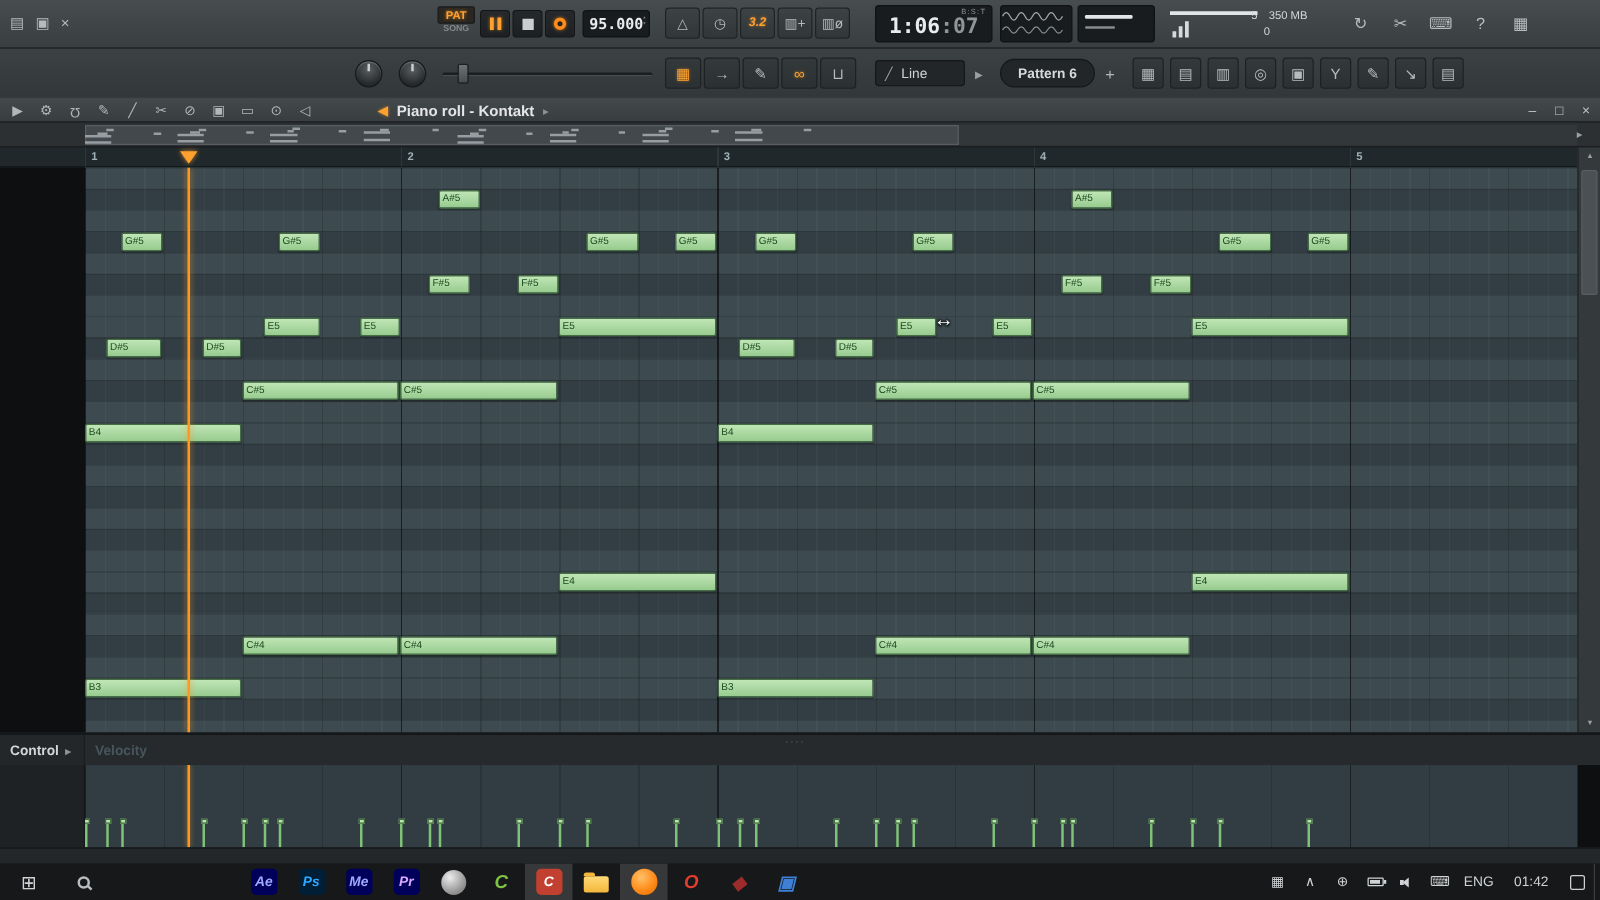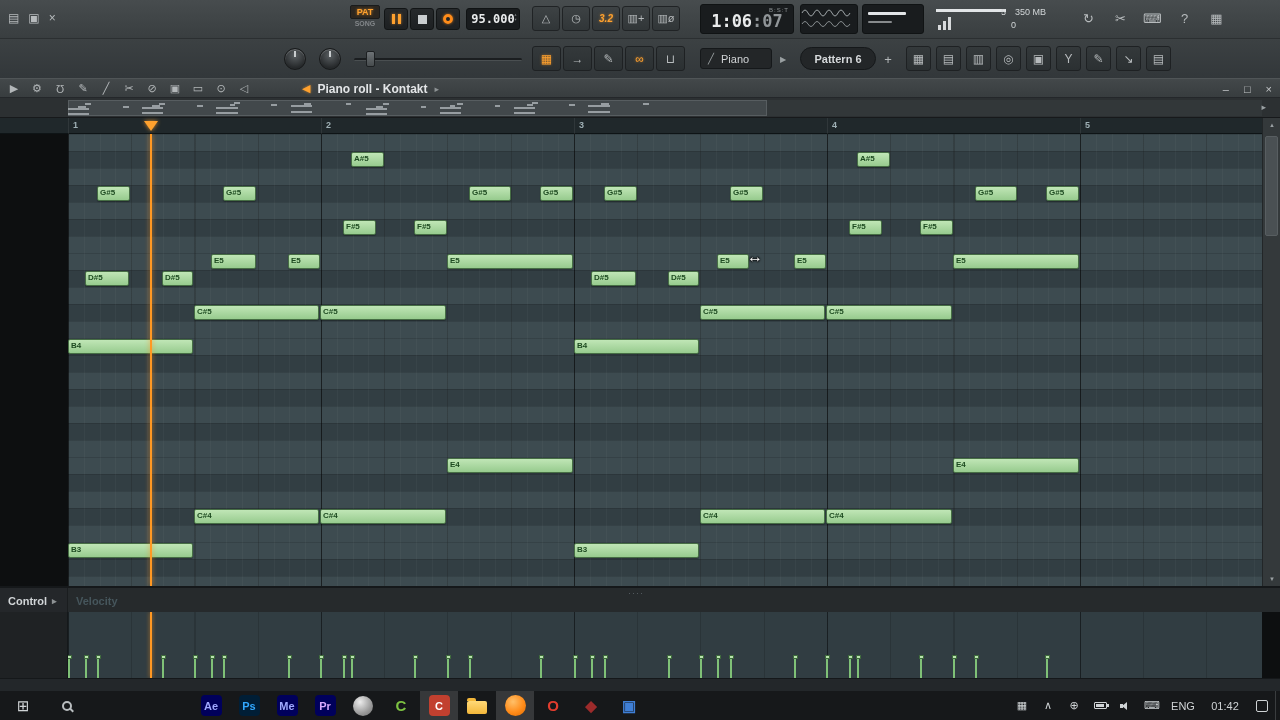--- a/index.html
+++ b/index.html
@@ -111,21 +111,21 @@
   .grow{position:absolute;left:0;width:100%;height:17px;}
   .gw{background:#3d4b50;}
   .gb{background:#323e43;}
   .gridlines{position:absolute;left:0;top:0;width:100%;height:100%;z-index:2;background:
     repeating-linear-gradient(90deg,rgba(0,0,0,.5) 0 1px,transparent 1px 253px),
     repeating-linear-gradient(90deg,rgba(0,0,0,.22) 0 1px,transparent 1px 63.25px),
     repeating-linear-gradient(90deg,rgba(255,255,255,.03) 0 1px,transparent 1px 15.8125px),
     repeating-linear-gradient(180deg,rgba(0,0,0,.13) 0 1px,transparent 1px 17px);}
   .note{position:absolute;height:15px;z-index:3;border-radius:2px;border:1px solid #466e44;
     background:linear-gradient(#c0e6b6,#97cb8e);box-shadow:0 1px 1px rgba(0,0,0,.3);}
-  .nlabel{display:block;font-size:8px;font-weight:bold;color:#1d4a20;line-height:12px;padding-left:2px;white-space:nowrap;overflow:hidden;}
+  .nlabel{display:block;font-size:8px;font-weight:normal;color:#1d4a20;line-height:12px;padding-left:2px;white-space:nowrap;overflow:hidden;}
   .playhead{position:absolute;top:0;width:2px;height:100%;background:#ff9823;z-index:4;box-shadow:0 0 5px rgba(255,150,30,.8);}
 
   
   .vscroll{position:absolute;left:1262px;top:118px;width:18px;height:468px;background:#34393b;border-left:1px solid #222628;}
   .varrow{position:absolute;left:0;width:18px;height:14px;font-size:6px;color:#9aa0a3;text-align:center;line-height:14px;}
   .va-t{top:0;}.va-b{bottom:0;}
   .vthumb{position:absolute;left:2px;top:18px;width:13px;height:100px;background:#4a5053;border:1px solid #585e61;border-radius:2px;}
 
   
   .chead{position:absolute;left:0;top:586px;width:1280px;height:26px;background:#262a2c;border-top:2px solid #15181a;}
@@ -145,21 +145,21 @@
   .mcursor{position:absolute;left:747px;top:248px;z-index:9;color:#fff;font-size:16px;font-weight:bold;
     text-shadow:0 0 2px #000,0 1px 2px #000,0 -1px 2px #000;}
 
   
   .taskbar{position:absolute;left:0;top:691px;width:1280px;height:29px;background:#16181a;}
   .tstart{position:absolute;left:0;top:0;width:46px;height:29px;display:flex;align-items:center;justify-content:center;font-size:15px;color:#cfd3d5;}
   .tsearch{position:absolute;left:46px;top:0;width:42px;height:29px;display:flex;align-items:center;justify-content:center;}
   .searchico{position:relative;width:10px;height:10px;border:2px solid #b9bdbf;border-radius:50%;display:block;}
   .searchico::after{content:"";position:absolute;width:5px;height:2px;background:#b9bdbf;transform:rotate(45deg);right:-4px;bottom:-2px;}
   .tapps{position:absolute;left:192px;top:0;height:29px;display:flex;}
-  .tapp{width:38px;height:29px;display:flex;align-items:center;justify-content:center;}
+  .tapp{width:38px;height:29px;display:flex;align-items:center;justify-content:center;font-style:italic;}
   .tactive{background:rgba(255,255,255,.14);}
   .appsq{width:21px;height:21px;border-radius:4px;display:flex;align-items:center;justify-content:center;font-size:11px;font-weight:bold;}
   .sphere{width:20px;height:20px;border-radius:50%;background:radial-gradient(circle at 35% 30%,#ececec,#9a9a9a 60%,#6e6e6e);}
   .folder{position:relative;width:20px;height:13px;margin-top:4px;background:linear-gradient(#ffd977,#f3b73a);border-radius:2px;}
   .folder::before{content:"";position:absolute;left:0;top:-3px;width:9px;height:3px;background:#f3b73a;border-radius:2px 2px 0 0;}
   .flicon{width:21px;height:21px;border-radius:50%;background:radial-gradient(circle at 38% 32%,#ffc069,#ff8c1a 55%,#df6a00);}
   .ringtxt{font-size:15px;font-weight:bold;}
   .tray{position:absolute;right:0;top:0;height:29px;display:flex;align-items:center;}
   .tray-item{width:26px;text-align:center;color:#cfd3d5;font-size:11px;display:flex;align-items:center;justify-content:center;height:29px;}
   .lang{width:36px;font-size:11px;}
@@ -253,21 +253,21 @@
     <div class="hhandle"></div>
     <div class="snap-icons">
         <span class="ibtn accent">▦</span>
         <span class="ibtn">→</span>
         <span class="ibtn">✎</span>
         <span class="ibtn accent">∞</span>
         <span class="ibtn">⊔</span>
       </div>
     <div class="linebox">
       <span class="lineglyph">╱</span>
-      <span>Piano</span>
+      <span>Line</span>
     </div>
     <div class="linearrow">▶</div>
     <div class="patternbox">
       <span>Pattern 6</span>
     </div>
     <div class="plusbtn">
         <span>+</span>
       </div>
     <div class="row2-icons">
         <span class="ibtn">▦</span>

